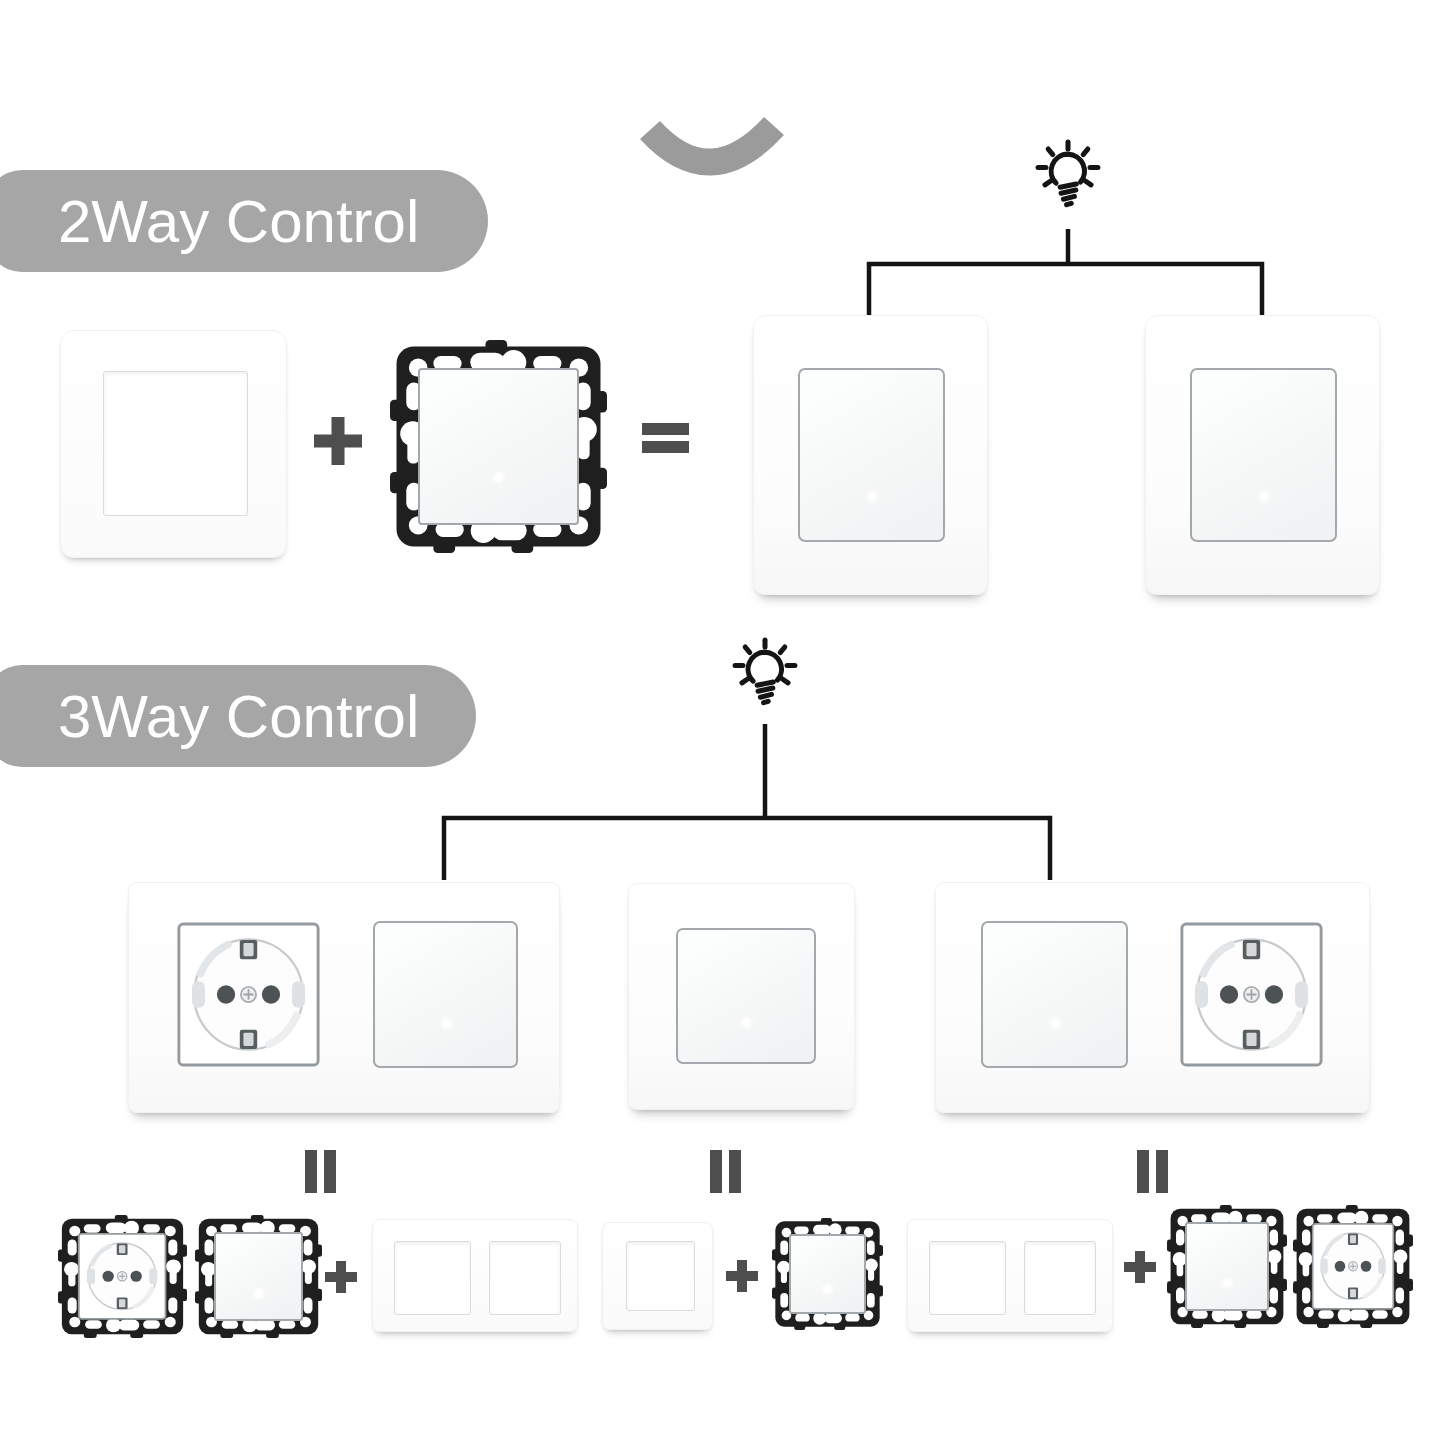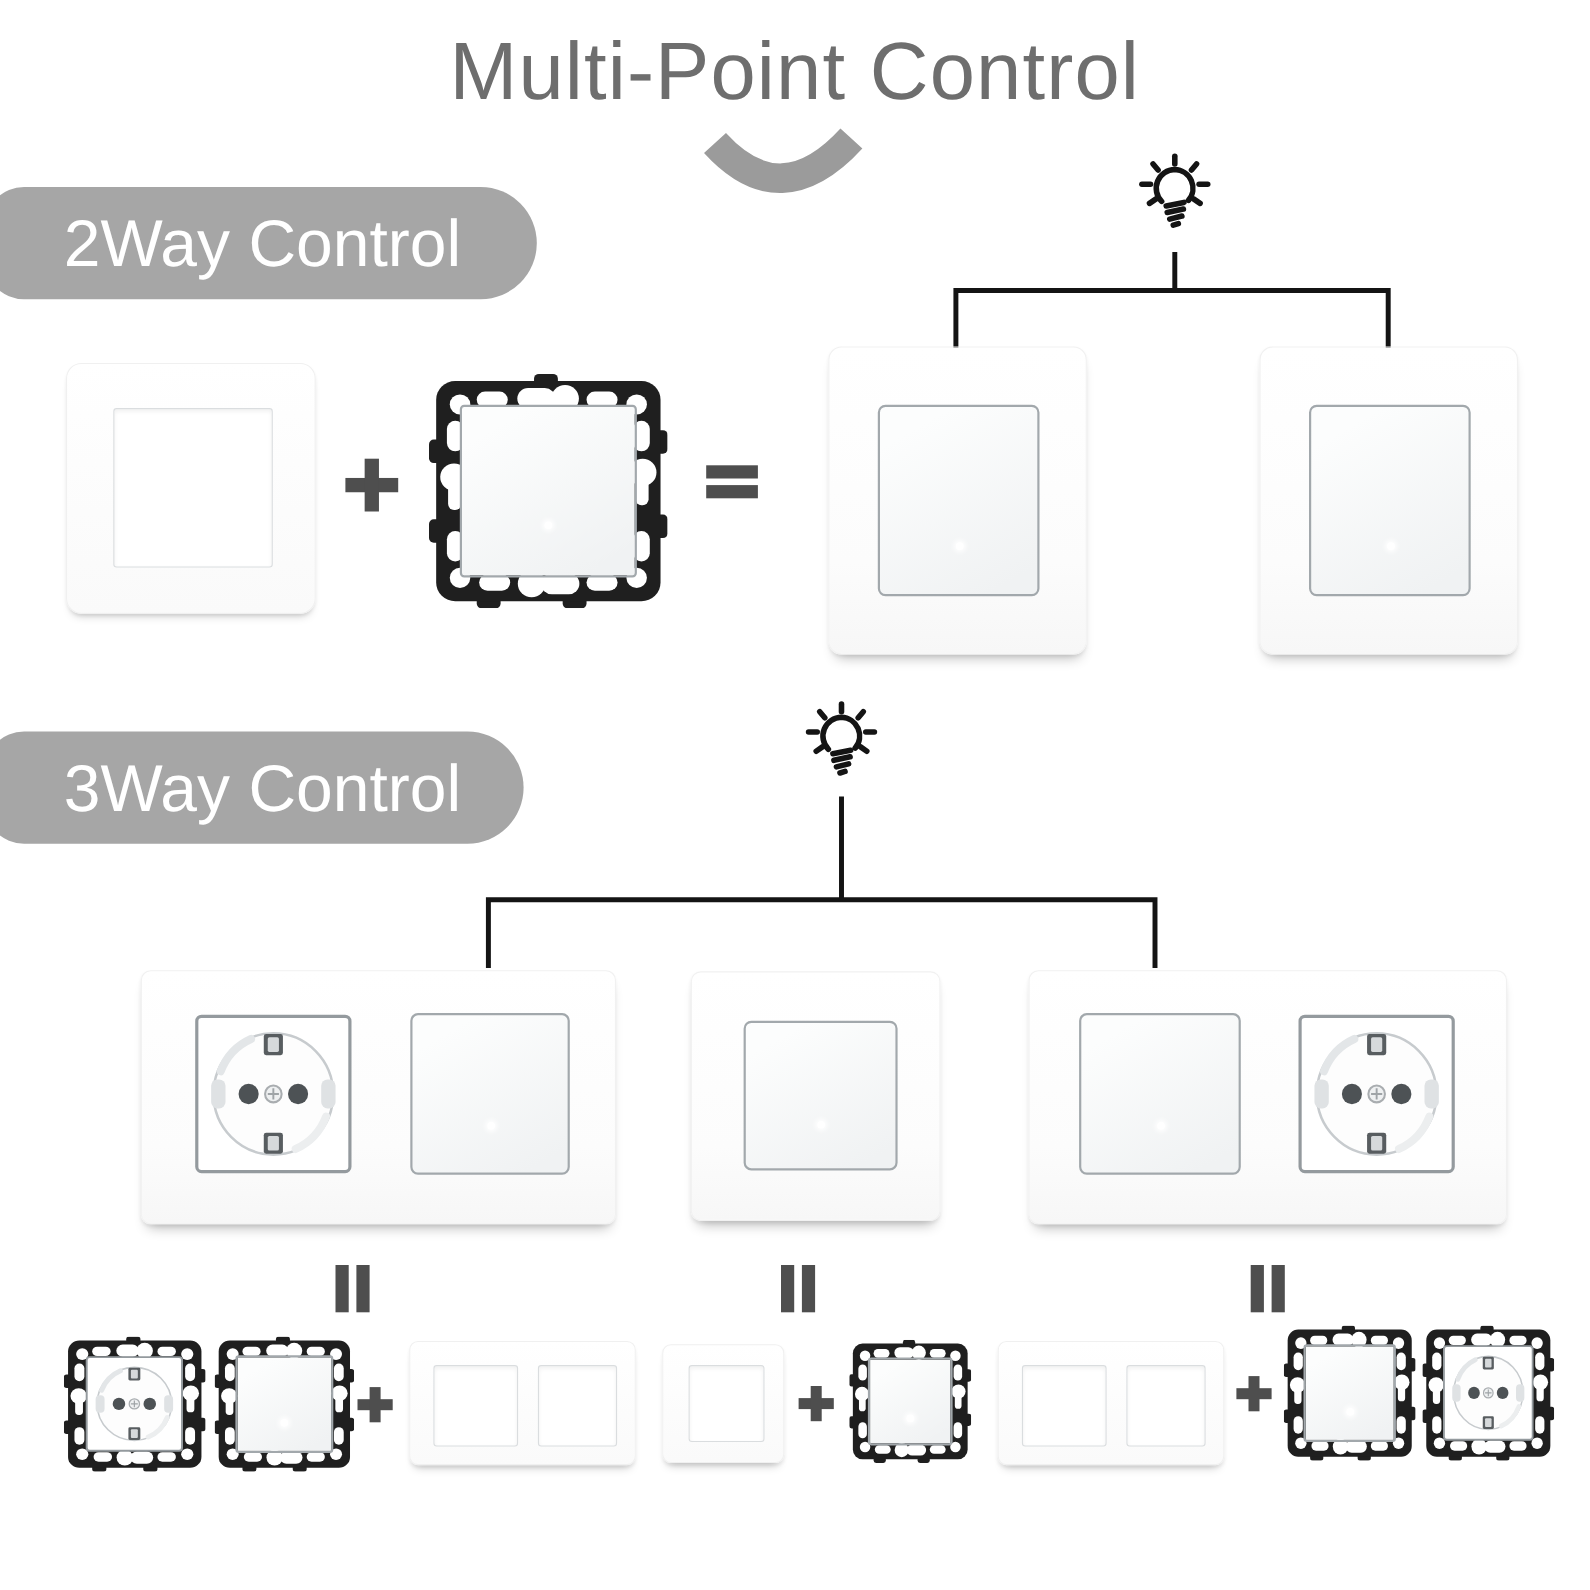--- a/index.html
+++ b/index.html
@@ -116,21 +116,20 @@
           <path d="M75 51 L68.5 46.5"></path>
         </g>
       </symbol>
     </defs>
   </svg>
 
   <svg class="wires" viewBox="0 0 1445 1445">
     <path d="M869 320 V264 H1262 V320 M1068 264 V229 M444 880 V818 H1050 V880 M765 818 V724" fill="none" stroke="var(--wire,#141414)" stroke-width="4.5"></path>
   </svg>
 
-  <div class="title">Multi-Point Control</div>
   <svg class="abs" style="left:630px;top:108px;width:190px;height:80px;" viewBox="0 0 190 80">
     <path d="M20 22 Q80 88 144 18" fill="none" stroke="var(--swoosh,#9b9b9b)" stroke-width="27"></path>
   </svg>
 
   <div class="pill" style="top:170px;width:502px;">2Way Control</div>
   <div class="pill" style="top:665px;width:490px;">3Way Control</div>
 
   <svg class="abs" style="left:1022px;top:138px;width:92px;height:92px;" viewBox="0 0 100 100">
       <use href="#sym-bulb"></use>
     </svg>

